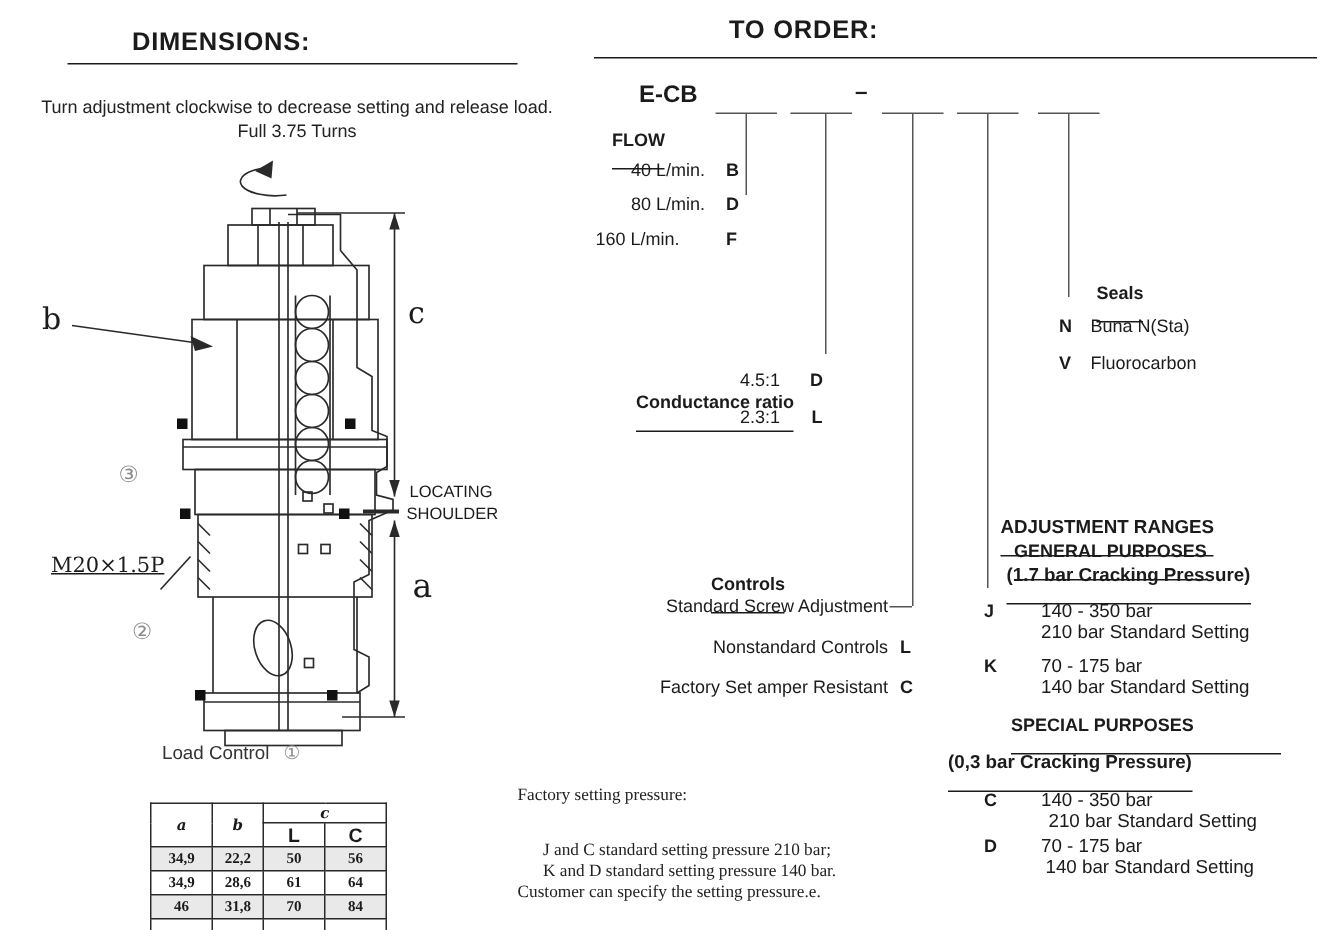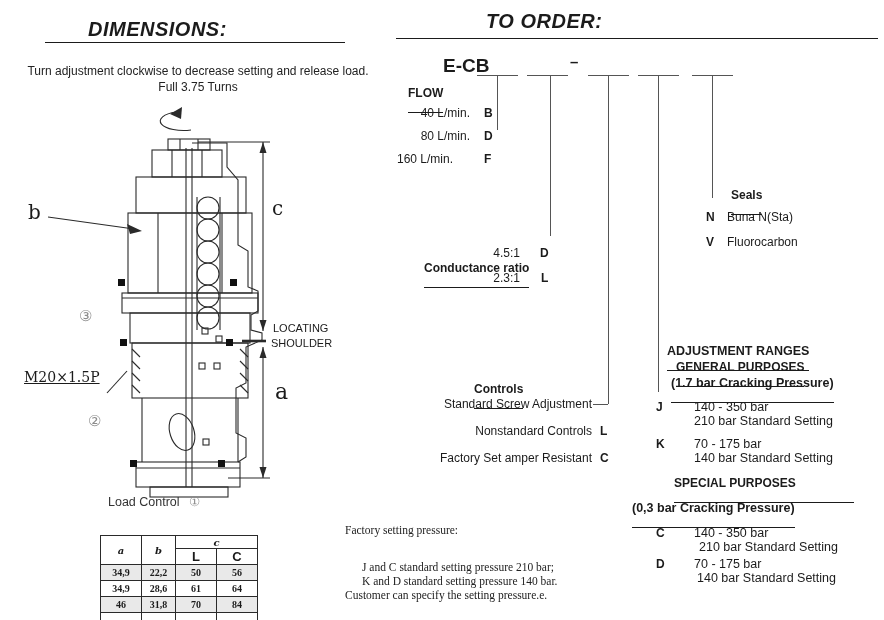--- a/index.html
+++ b/index.html
@@ -1,19 +1,19 @@
 <!DOCTYPE html>
 <html><head>
 <meta charset="utf-8">
 <style>
   html,body{margin:0;padding:0;}
   body{width:884px;height:620px;position:relative;background:#ffffff;overflow:hidden;
        font-family:"Liberation Sans",sans-serif;color:#1b1b1b;}
   .abs{position:absolute;}
-  .title{font-size:20px;font-weight:bold;letter-spacing:.5px;font-style:italic;}
+  .title{font-size:17px;font-weight:bold;letter-spacing:.5px;}
   .rule{height:0;border-top:1.6px solid #1b1b1b;}
   .note{font-size:12px;text-align:center;color:#222;}
   .h-u{font-weight:bold;font-size:12px;border-bottom:1.4px solid #1b1b1b;padding-bottom:12px;display:inline-block;}
   .opt{font-size:12px;text-align:right;}
   .code{font-weight:bold;font-size:12px;}
   .blank{height:0;border-top:1.6px solid #555;width:41px;}
   .vline{width:0;border-left:1.2px solid #555;}
   .hline{height:0;border-top:1.2px solid #555;}
   .rightblock{text-align:right;}
   .serifnote{font-family:"Liberation Serif",serif;font-size:11.5px;color:#222;}
@@ -128,21 +128,21 @@
     <polygon points="233,373 229.5,362 236.5,362" fill="#2a2a2a" stroke="none"></polygon>
     <line x1="198" y1="373" x2="240" y2="373"></line>
   </g>
 </svg>
 
 <div class="abs dimlabel" style="left:28px;top:200px;">b</div>
 <div class="abs dimlabel" style="left:272px;top:196px;">c</div>
 <div class="abs dimlabel" style="left:275px;top:379px;font-size:22px;">a</div>
 <div class="abs greyc" style="left:79px;top:307px;font-size:15px;">③</div>
 <div class="abs greyc" style="left:88px;top:412px;font-size:15px;">②</div>
-<div class="abs" style="left:24px;top:369px;font-family:'DejaVu Serif',serif;font-size:14px;text-decoration:underline;">M20×1.5P</div>
+<div class="abs" style="left:34px;top:369px;font-family:'DejaVu Serif',serif;font-size:14px;text-decoration:underline;">M20×1.5P</div>
 <div class="abs" style="left:273px;top:322px;font-size:11px;">LOCATING</div>
 <div class="abs" style="left:271px;top:337px;font-size:11px;">SHOULDER</div>
 <div class="abs" style="left:108px;top:494px;font-size:12.5px;color:#333;">
   <span>Load Control</span>
   <span class="greyc" style="margin-left:6px;">①</span>
 </div>
 
 <table class="dim abs" style="left:100px;top:535px;">
   <tbody>
       <tr>
@@ -177,21 +177,21 @@
         <td></td>
         <td></td>
         <td></td>
   </tr>
 </tbody>
   </table>
 
 <div class="abs title" style="left:486px;top:10px;">TO ORDER:</div>
 <div class="abs rule" style="left:396px;top:38px;width:482px;"></div>
 
-<div class="abs" style="left:443px;top:55px;font-size:19px;font-weight:bold;">E-CB</div>
+<div class="abs" style="left:426px;top:55px;font-size:16px;font-weight:bold;">E-CB</div>
 <div class="abs" style="left:570px;top:53px;font-size:15px;font-weight:bold;">–</div>
 
 <div class="abs blank" style="left:477px;top:75px;"></div>
 <div class="abs blank" style="left:527px;top:75px;"></div>
 <div class="abs blank" style="left:588px;top:75px;"></div>
 <div class="abs blank" style="left:638px;top:75px;"></div>
 <div class="abs blank" style="left:692px;top:75px;"></div>
 
 <div class="abs vline" style="left:497px;top:76px;height:54px;"></div>
 <div class="abs vline" style="left:550px;top:76px;height:160px;"></div>

